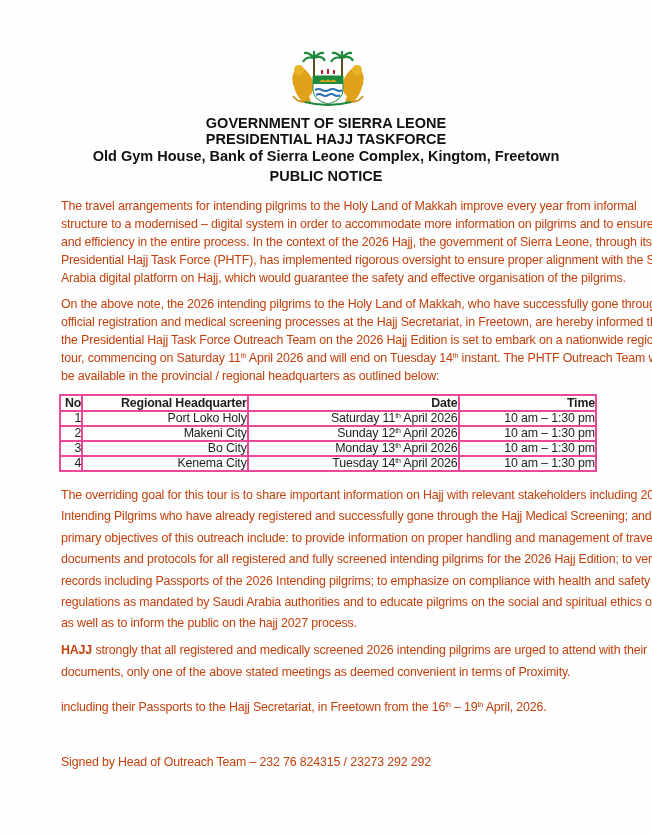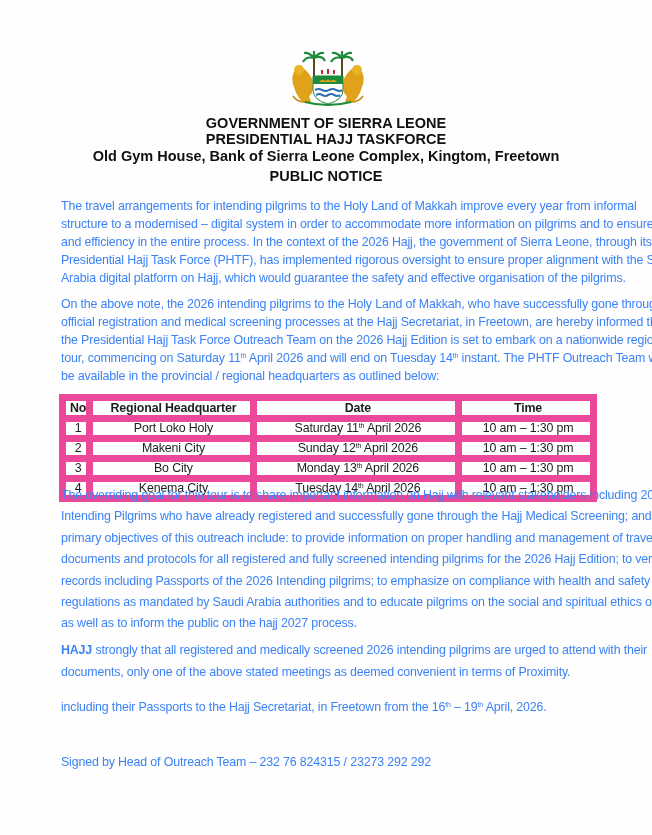--- a/index.html
+++ b/index.html
@@ -42,21 +42,21 @@
     .hdr2 { top: 131px; font-size: 14.5px; line-height: 17px; }
     .hdr3 { top: 148px; font-size: 14.5px; line-height: 17px; }
     .hdr4 { top: 168px; font-size: 14.5px; line-height: 17px; }
 
     .para {
       position: absolute;
       left: 61px;
       width: 560px;
       font-family: "Liberation Sans", sans-serif;
       font-size: 12.4px;
-      color: #3b82f6;
+      color: #c2410c;
       letter-spacing: -0.15px;
     }
     .para .ln {
       display: block;
       white-space: nowrap;
     }
     .p1 { top: 197px; line-height: 18px; }
     .p2 { top: 295px; line-height: 18px; }
     .p3 { top: 485px; line-height: 21.4px; }
     .p4 { top: 640px; line-height: 21.5px; }
@@ -75,25 +75,25 @@
       left: 59px;
       top: 394px;
       width: 538px;
       border-collapse: collapse;
       font-family: "Liberation Sans", sans-serif;
       font-size: 12.4px;
       color: #1e1e1e;
       letter-spacing: -0.15px;
     }
     table.sched th, table.sched td {
-      border: 7px solid #ec4899;
+      border: 2px solid #ec4899;
       padding: 0 0 0 4px;
       height: 13px;
       line-height: 13px;
-      text-align: center;
+      text-align: right;
       white-space: nowrap;
     }
     table.sched th {
       font-weight: bold;
       height: 14px;
       line-height: 14px;
     }
     col.c-no { width: 22px; }
     col.c-reg { width: 166px; }
     col.c-date { width: 212px; }

